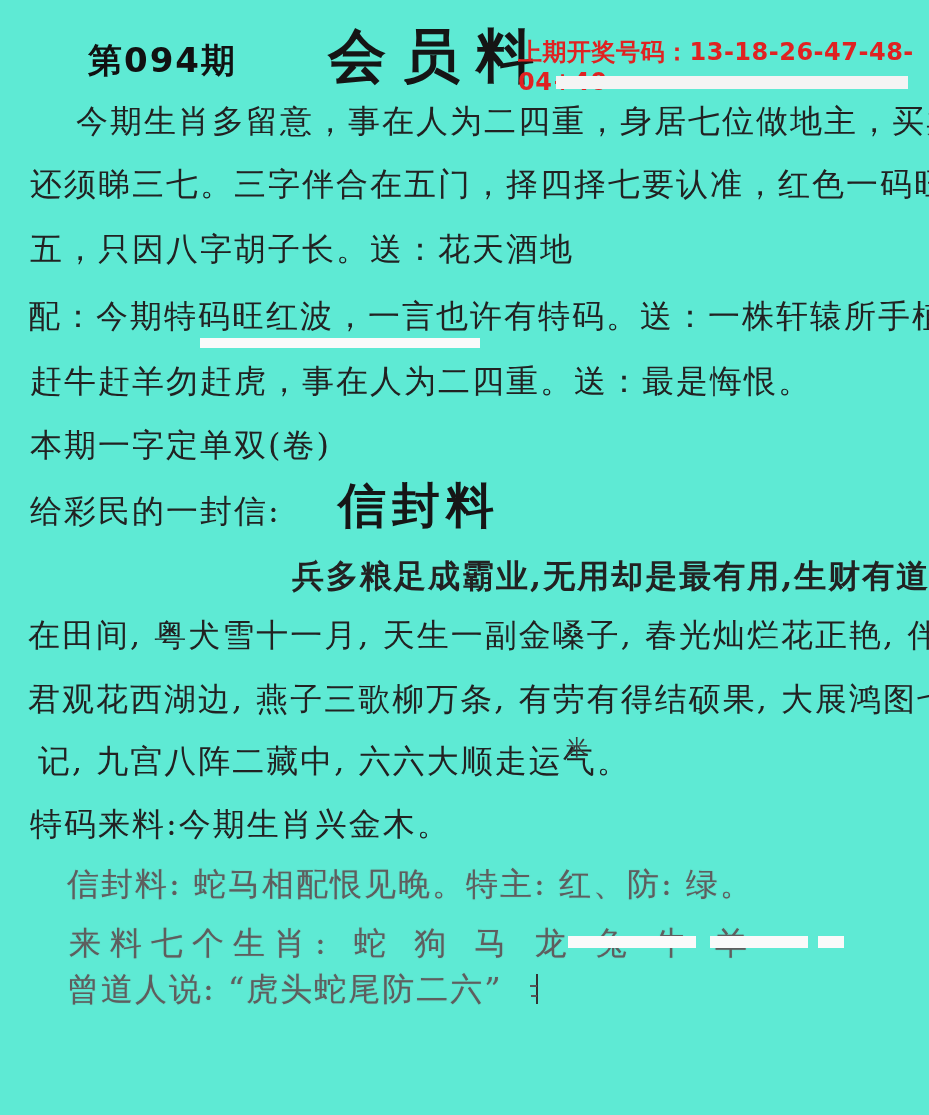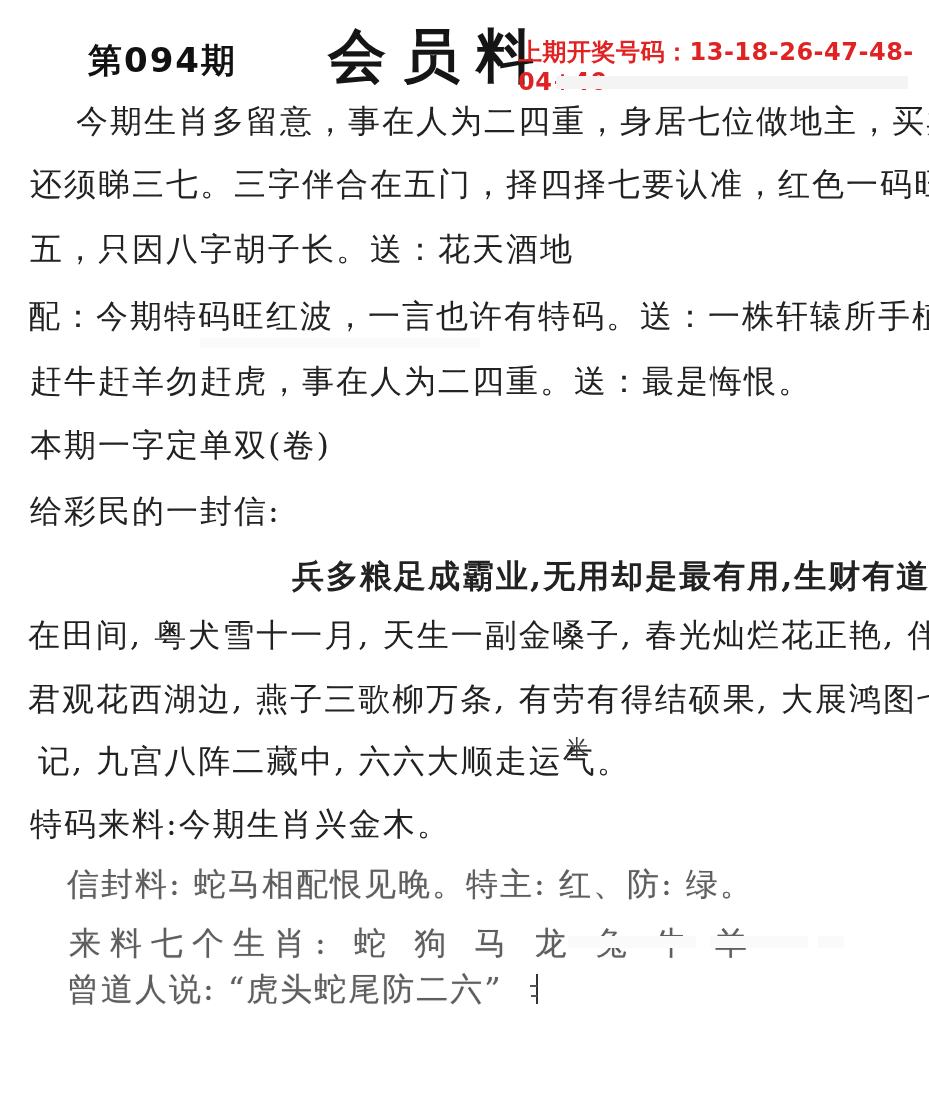--- a/index.html
+++ b/index.html
@@ -1,20 +1,20 @@
 <!DOCTYPE html>
 <html><head>
 <meta charset="utf-8">
 <style>
   html,body{margin:0;padding:0;background:#e9e9e9;}
   .page{
     position:relative;
     width:929px;height:1115px;
     margin:0 auto;
-    background:#ffffff;
+    background:#5eead4;
     overflow:hidden;
     font-family:"DejaVu Serif", serif;
     color:#1b1b1b;
   }
   
   .issue{
     position:absolute;left:88px;top:38px;
     font-family:"DejaVu Sans", sans-serif;
     font-weight:700;font-size:34px;letter-spacing:2px;color:#111;
   }
@@ -73,20 +73,21 @@
 
   <div class="hline" style="left:76px;top:100px;">今期生肖多留意，事在人为二四重，身居七位做地主，买卖</div>
   <div class="hline" style="left:30px;top:163px;">还须睇三七。三字伴合在五门，择四择七要认准，红色一码旺二</div>
   <div class="hline" style="left:30px;top:228px;">五，只因八字胡子长。送：花天酒地</div>
   <div class="hline" style="left:28px;top:295px;">配：今期特码旺红波，一言也许有特码。送：一株轩辕所手植。</div>
   <div class="artifact lighter" style="left:200px;top:338px;width:280px;height:10px;"></div>
   <div class="hline" style="left:30px;top:360px;">赶牛赶羊勿赶虎，事在人为二四重。送：最是悔恨。</div>
   <div class="hline" style="left:30px;top:424px;">本期一字定单双(卷)</div>
 
   <div class="hline letter-label" style="left:30px;top:490px;">给彩民的一封信:</div>
+  <div class="letter-title">信封料</div>
 
   <div class="hline" style="left:292px;top:555px;font-weight:bold;">兵多粮足成霸业,无用却是最有用,生财有道</div>
   <div class="hline" style="left:28px;top:614px;">在田间, 粤犬雪十一月, 天生一副金嗓子, 春光灿烂花正艳, 伴</div>
   <div class="hline" style="left:28px;top:678px;">君观花西湖边, 燕子三歌柳万条, 有劳有得结硕果, 大展鸿图七字</div>
   <div class="hline" style="left:30px;top:740px;margin-left:8px;">记, 九宫八阵二藏中, 六六大顺走运气。</div>
   <div class="rice-mark">米</div>
 
   <div class="hline" style="left:30px;top:803px;">特码来料:今期生肖兴金木。</div>
   <div class="hline faint" style="left:28px;top:863px;">信封料: 蛇马相配恨见晚。特主: 红、防: 绿。</div>
   <div class="hline faint zodiac-line" style="left:30px;top:922px;">来料七个生肖: 蛇 狗 马 龙 兔 牛 羊</div>

